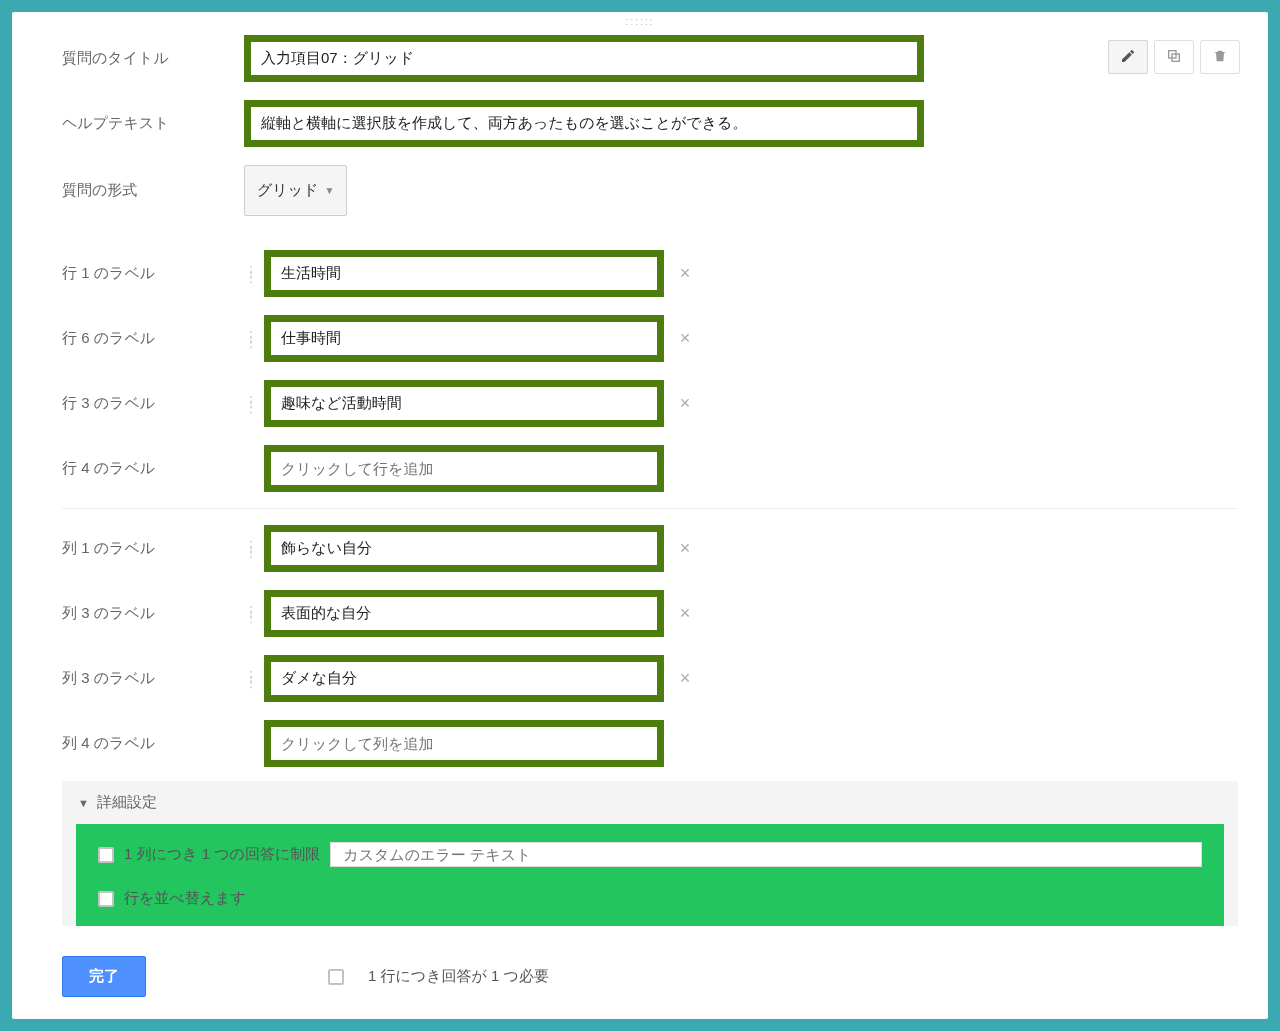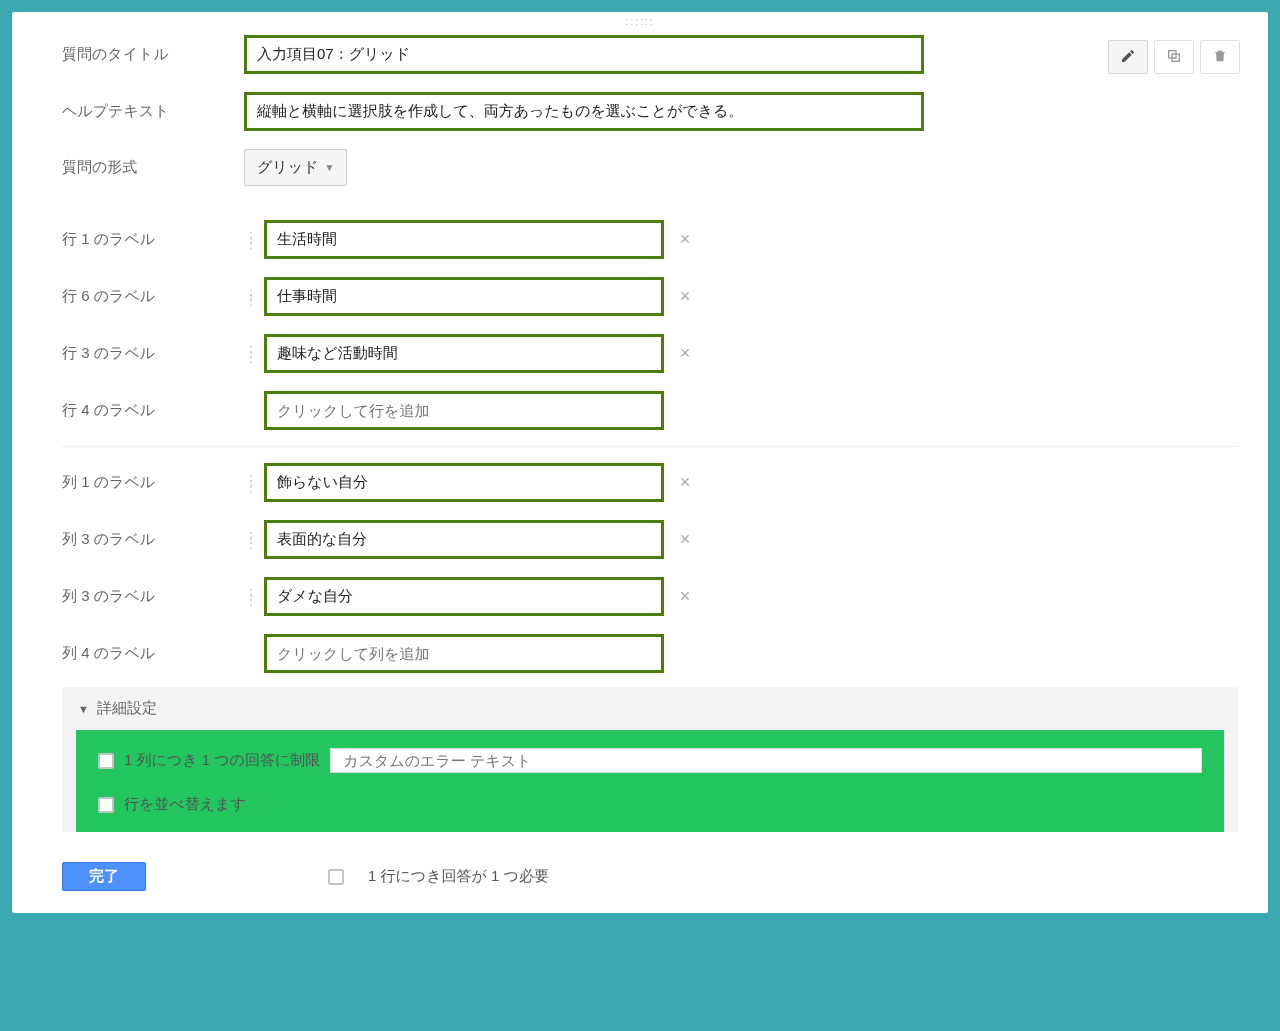--- a/index.html
+++ b/index.html
@@ -54,34 +54,34 @@
       align-items: center;
       margin-bottom: 18px;
     }
     .form-label {
       width: 182px;
       color: #666;
       font-size: 15px;
       flex-shrink: 0;
     }
     .text-input {
-      border: 3px solid #4d7c0f;
+      border: 7px solid #4d7c0f;
       padding: 8px 10px;
       font-size: 15px;
       width: 680px;
       color: #222;
       font-family: inherit;
     }
     .text-input.narrow {
       width: 400px;
     }
     .dropdown-btn {
       border: 1px solid #ccc;
       background: #f5f5f5;
-      padding: 8px 12px;
+      padding: 15px 12px;
       font-size: 15px;
       color: #333;
       display: inline-flex;
       align-items: center;
       gap: 6px;
       cursor: pointer;
       border-radius: 2px;
     }
     .dropdown-caret {
       color: #888;
@@ -173,21 +173,21 @@
     .footer {
       padding: 16px 30px 22px 50px;
       display: flex;
       align-items: center;
       gap: 24px;
     }
     .done-btn {
       background: #4d90fe;
       color: #fff;
       border: 1px solid #3079ed;
-      padding: 4px 26px;
+      padding: 10px 26px;
       font-size: 15px;
       font-weight: bold;
       border-radius: 2px;
       cursor: pointer;
     }
     .footer-spacer { width: 134px; }
     .relative-wrap { position: relative; }
     .spacer-indent { width: 20px; flex-shrink: 0; }
   </style>
 </head>

